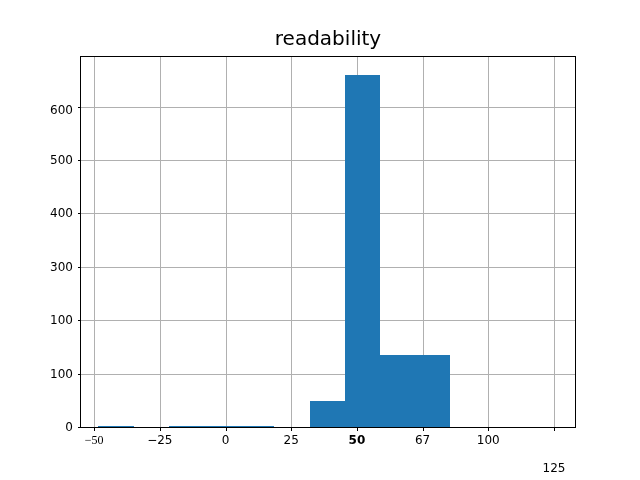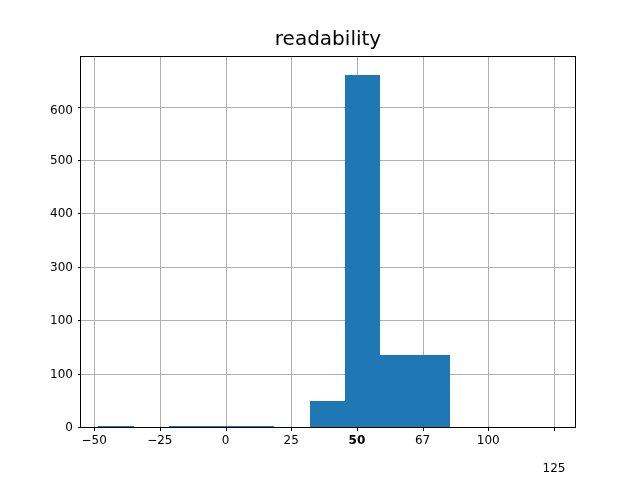--- a/index.html
+++ b/index.html
@@ -126,21 +126,21 @@
         <div class="bar" title="-48.4–-35.0: 1" style="left: 17.3426px; width: 35.2106px; height: 1.5px; background: rgb(31, 119, 180);"></div>
         <div class="bar" title="-21.6–-8.2: 1" style="left: 87.7638px; width: 35.2106px; height: 1.5px; background: rgb(31, 119, 180);"></div>
         <div class="bar" title="-8.2–5.2: 1" style="left: 122.974px; width: 35.2106px; height: 1.5px; background: rgb(31, 119, 180);"></div>
         <div class="bar" title="5.2–18.6: 1" style="left: 158.185px; width: 35.2106px; height: 1.5px; background: rgb(31, 119, 180);"></div>
         <div class="bar" title="32.0–45.4: 48" style="left: 228.606px; width: 35.2106px; height: 25.6277px; background: rgb(31, 119, 180);"></div>
         <div class="bar" title="45.4–58.8: 660" style="left: 263.817px; width: 35.2106px; height: 352.381px; background: rgb(31, 119, 180);"></div>
         <div class="bar" title="58.8–72.2: 134" style="left: 299.028px; width: 35.2106px; height: 71.544px; background: rgb(31, 119, 180);"></div>
         <div class="bar" title="72.2–85.6: 134" style="left: 334.238px; width: 35.2106px; height: 71.544px; background: rgb(31, 119, 180);"></div>
       </div>
   <div class="tick-x" style="left: 13.1383px;"></div>
-      <div class="ticklabel-x" style="left: 13.1383px;">−50</div>
+      <div class="ticklabel-x" style="left: 13.1383px; font-family: Liberation Serif, serif;">−50</div>
       <div class="tick-x" style="left: 78.8298px;"></div>
       <div class="ticklabel-x" style="left: 78.8298px;">−25</div>
       <div class="tick-x" style="left: 144.521px;"></div>
       <div class="ticklabel-x" style="left: 144.521px;">0</div>
       <div class="tick-x" style="left: 210.213px;"></div>
       <div class="ticklabel-x" style="left: 210.213px;">25</div>
       <div class="tick-x" style="left: 275.904px;"></div>
       <div class="ticklabel-x" style="left: 275.904px; font-weight: bold;">50</div>
       <div class="tick-x" style="left: 341.596px;"></div>
       <div class="ticklabel-x" style="left: 341.596px;">67</div>

